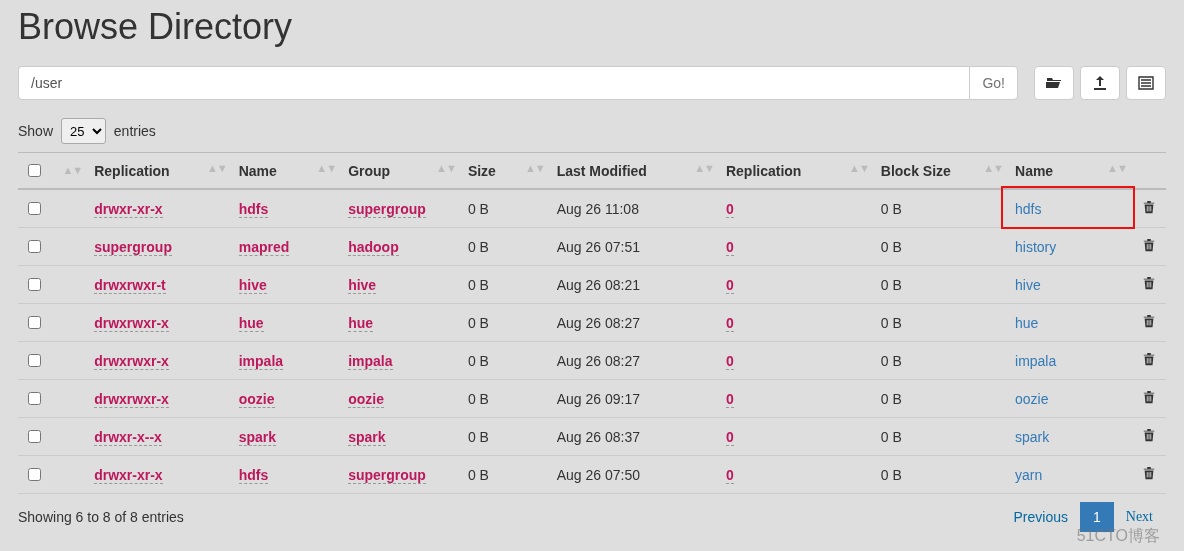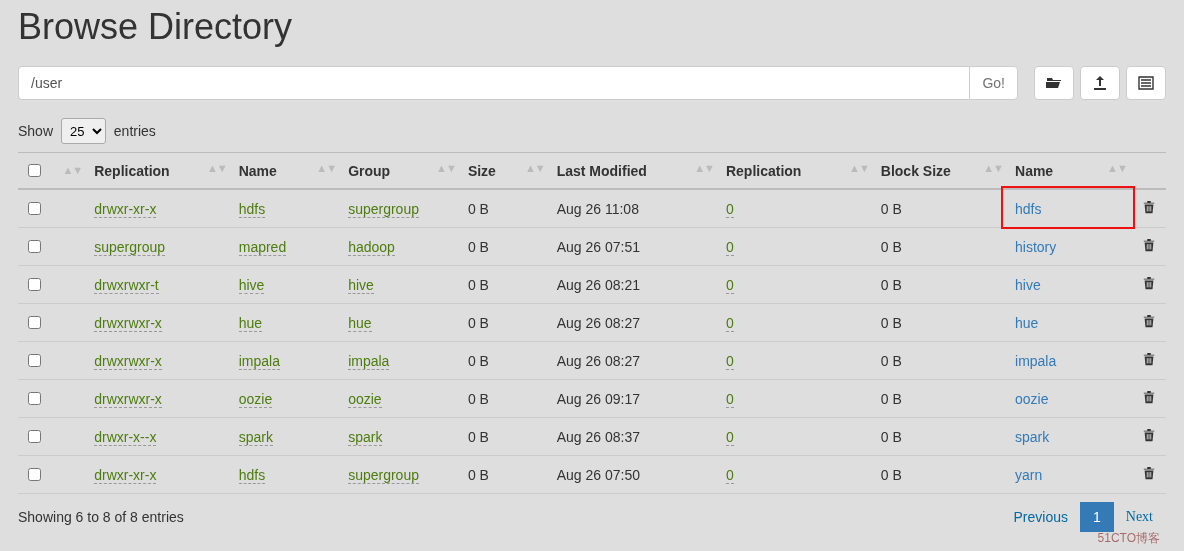--- a/index.html
+++ b/index.html
@@ -92,24 +92,25 @@
     text-align: center;
     letter-spacing: -1px;
   }
   table.dir tbody td {
     padding: 9px 6px;
     border-bottom: 1px solid #ccc;
     color: #333;
     vertical-align: middle;
   }
   .dotted {
-    color: #4d7c0f;
+    color: #be185d;
     border-bottom: 1px dashed #999;
     text-decoration: none;
     cursor: pointer;
+    font-weight: bold;
   }
   .name-link {
     color: #337ab7;
     text-decoration: none;
     cursor: pointer;
   }
   .trash-icon { width: 14px; height: 14px; fill: #333; cursor: pointer; }
   input[type=checkbox] { cursor: pointer; }
   .highlight-box {
     position: absolute;
@@ -131,22 +132,22 @@
     color: #0369a1;
   }
   .pager .prev { border-radius: 4px 0 0 4px; background: transparent; border-color: transparent; }
   .pager .next { border-radius: 0 4px 4px 0; background: transparent; border-color: transparent; font-family: Liberation Serif, serif; }
   .pager .page-active {
     background: #337ab7; color: #fff; border-color: #337ab7;
   }
   .watermark {
     position: absolute;
     right: 24px; bottom: 4px;
-    color: #7f1d1d;
-    font-size: 12px;
+    color: #737373;
+    font-size: 16px;
     opacity: .6;
     pointer-events: none;
   }
   .col-cb{width:32px}.col-ic{width:36px}.col-perm{width:140px}.col-owner{width:106px}
   .col-group{width:116px}.col-size{width:86px}.col-mod{width:164px}.col-rep{width:150px}
   .col-bs{width:130px}.col-name{width:120px}.col-del{width:32px;text-align:center}
 </style>
 </head>
 <body>
 

